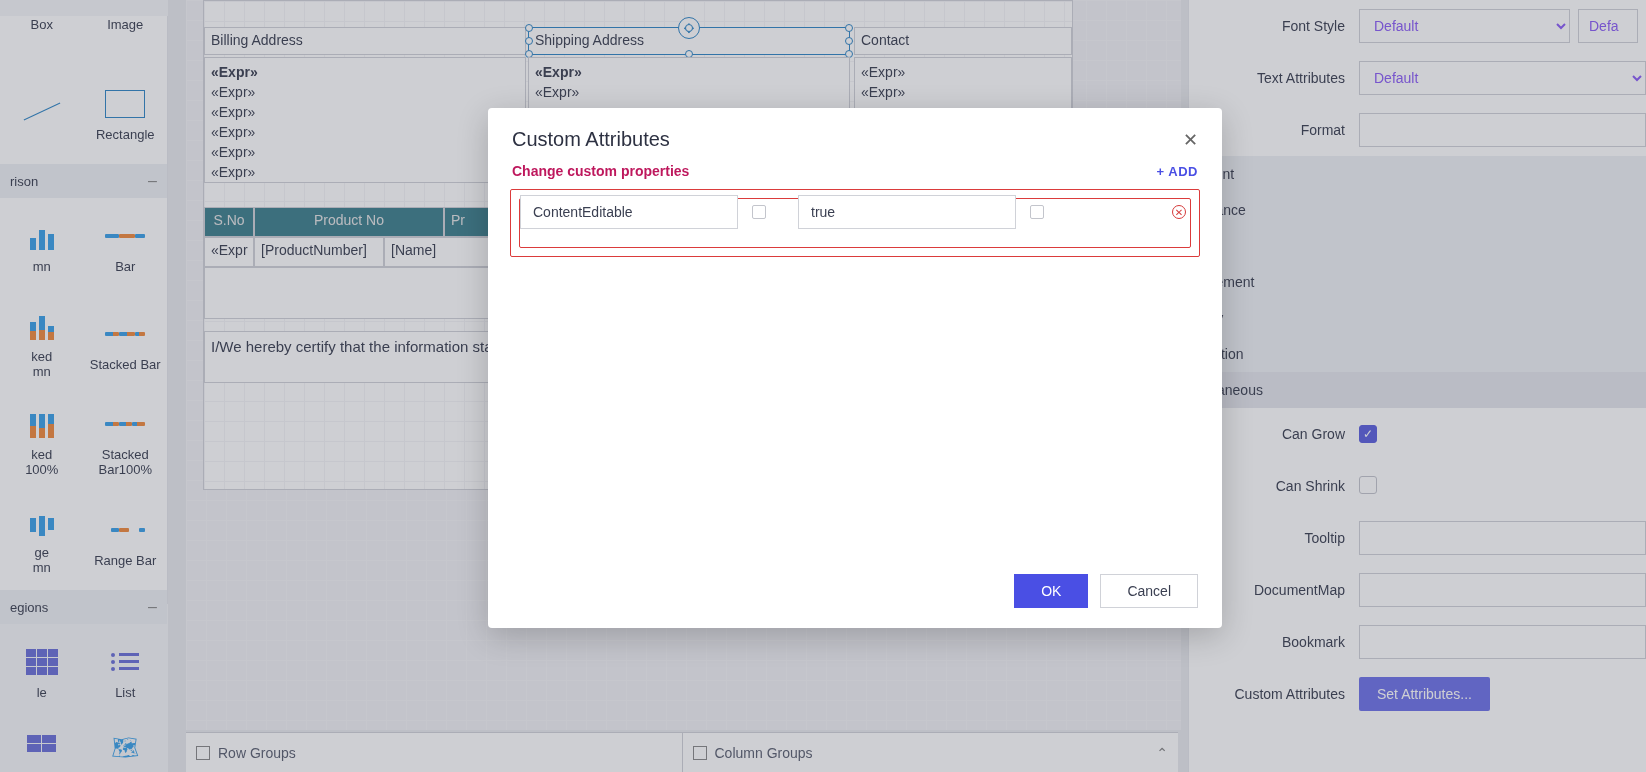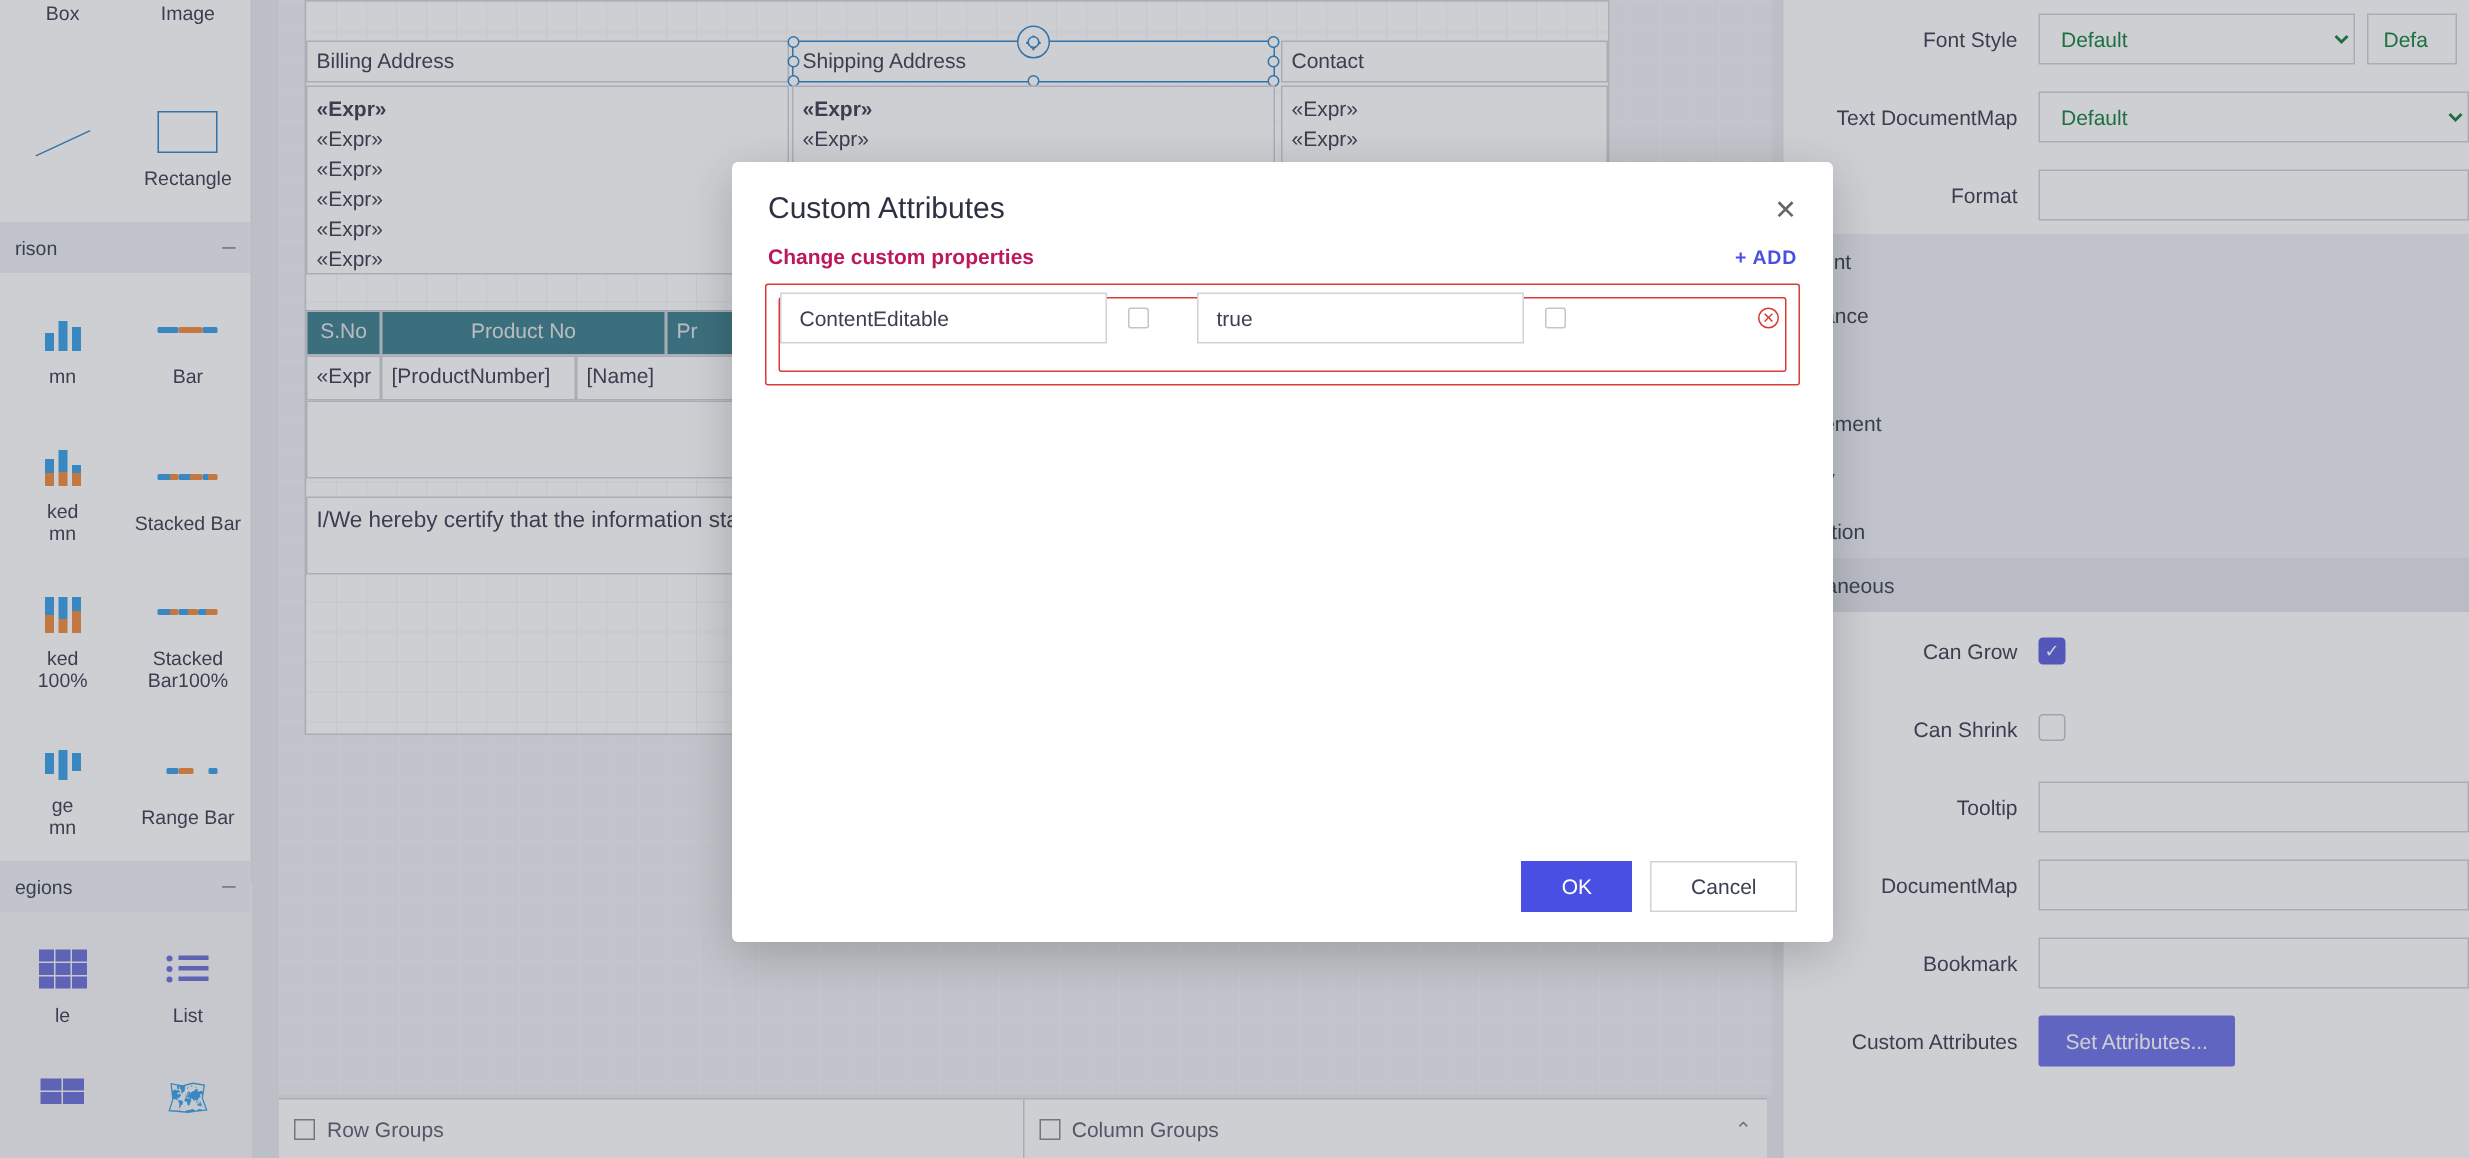--- a/index.html
+++ b/index.html
@@ -1,19 +1,19 @@
 <!DOCTYPE html>
 <html><head>
 <meta charset="utf-8">
 <style>
 * { box-sizing: border-box; margin: 0; padding: 0; font-family: 'Segoe UI', Tahoma, sans-serif; }
 body { width: 1646px; height: 772px; overflow: hidden; position: relative; background: #f5f6f8; }
 
 
-.toolbox { position: absolute; left: 0; top: 0; width: 168px; height: 588px; background: #fff; border-right: 1px solid #e5e6eb; }
+.toolbox { position: absolute; left: 0; top: 16px; width: 168px; height: 588px; background: #fff; border-right: 1px solid #e5e6eb; }
 .toolbox-row { display: flex; }
 .tool-item { flex: 1; display: flex; flex-direction: column; align-items: center; justify-content: center; height: 98px; border: 1px solid transparent; font-size: 13px; color: #3a3f51; }
 .tool-item .icon { width: 40px; height: 30px; margin-bottom: 8px; display: flex; align-items: center; justify-content: center; }
 .tool-section-header { background: #eef0f4; padding: 8px 10px; font-size: 13px; color: #3a3f51; display: flex; justify-content: space-between; align-items: center; }
 .minus-icon { color: #888; font-size: 16px; }
 
 
 .design-area { position: absolute; left: 168px; top: 0; width: 1020px; height: 772px; background: #e9eaee; }
 .design-scroll { position: absolute; left: 18px; top: 0; width: 995px; height: 730px; background: #f0f1f4; }
 .report-surface { position: absolute; left: 17px; top: 0; width: 870px; height: 490px; background: #fff; border: 1px solid #d0d2d8; }
@@ -27,21 +27,21 @@
 .bottom-groups { position: absolute; bottom: 0; left: 18px; right: 10px; height: 40px; display: flex; border-top: 1px solid #d0d2d8; background: #fff; color:#5a5f70; font-size:14px; }
 .group-pane { flex: 1; display: flex; align-items: center; padding-left: 10px; gap: 8px; }
 .group-icon { width: 14px; height: 14px; border: 1px solid #888; display: inline-block; }
 .collapse-icon { color:#888; margin-right:10px; }
 
 
 .props { position: absolute; right: 0; top: 0; width: 458px; height: 772px; background: #fff; border-left: 1px solid #e5e6eb; font-size: 14px; color: #3a3f51; overflow:hidden; }
 .prop-row { display: flex; align-items: center; height: 52px; padding-right: 0; }
 .prop-label { width: 170px; text-align: right; padding-right: 14px; }
 .prop-control { flex: 1; }
-.prop-control input, .prop-control select { width: 100%; height: 34px; border: 1px solid #d0d2d8; padding: 0 10px; font-size: 14px; color:#15803d; background:#fff; }
+.prop-control input, .prop-control select { width: 100%; height: 34px; border: 1px solid #d0d2d8; padding: 0 10px; font-size: 14px; color:#8b5cf6; background:#fff; }
 .prop-section { background: #eef0f4; padding: 10px 14px; font-size: 14px; color:#3a3f51; }
 .checkbox { width: 18px; height: 18px; border: 1.5px solid #c3c5cc; border-radius: 3px; display: inline-flex; align-items: center; justify-content: center; }
 .checkbox.checked { background: #5b5fde; border-color: #5b5fde; color: #fff; font-size: 12px; }
 .btn-attrs { display:inline-block; height: 34px; padding: 0 18px; background: #6e72e8; color: #fff; border: none; border-radius: 2px; font-size: 14px; cursor: pointer; line-height:34px;text-align:center; }
 
 
 .overlay { position: absolute; inset: 0; background: rgba(60,64,80,0.25); }
 .dialog { position: absolute; left: 488px; top: 108px; width: 734px; height: 520px; background: #fff; border-radius: 4px; box-shadow: 0 8px 32px rgba(0,0,0,.2); display:flex; flex-direction:column; }
 .dialog-header { padding: 20px 24px 12px; display: flex; justify-content: space-between; align-items: center; }
 .dialog-title { font-size: 20px; color: #2d3142; }
@@ -314,21 +314,21 @@
 
 <div class="props">
   <div class="prop-row">
     <span class="prop-label">Font Style</span>
     <div class="prop-control" style="display:flex;gap:8px;padding-right:8px">
       <select style="flex:1"><option>Default</option></select>
       <input style="width: 60px;" value="Defa">
     </div>
   </div>
   <div class="prop-row">
-    <span class="prop-label">Text DocumentMap</span>
+    <span class="prop-label">Text Attributes</span>
     <div class="prop-control"><select><option>Default</option></select></div>
   </div>
   <div class="prop-row">
     <span class="prop-label">Format</span>
     <div class="prop-control"><input value="" style=""></div>
   </div>
   <div class="prop-section"><span>ment</span></div>
   <div class="prop-section"><span>arance</span></div>
   <div class="prop-section"><span>on</span></div>
   <div class="prop-section"><span>Element</span></div>

